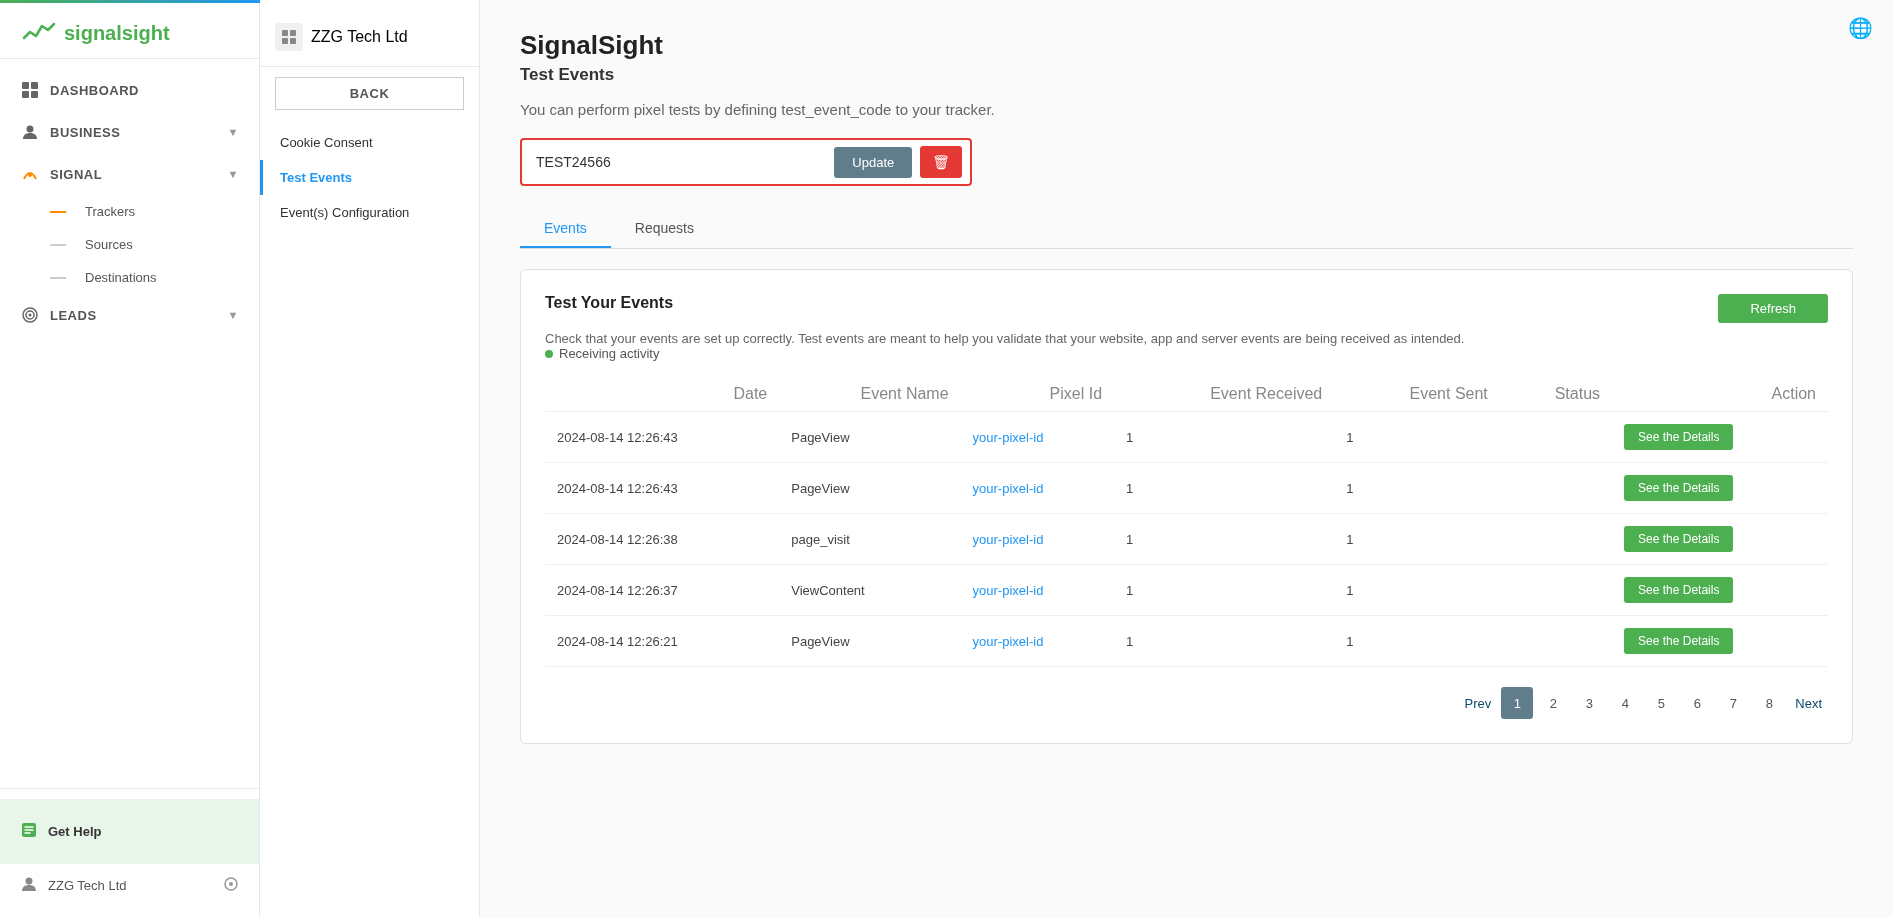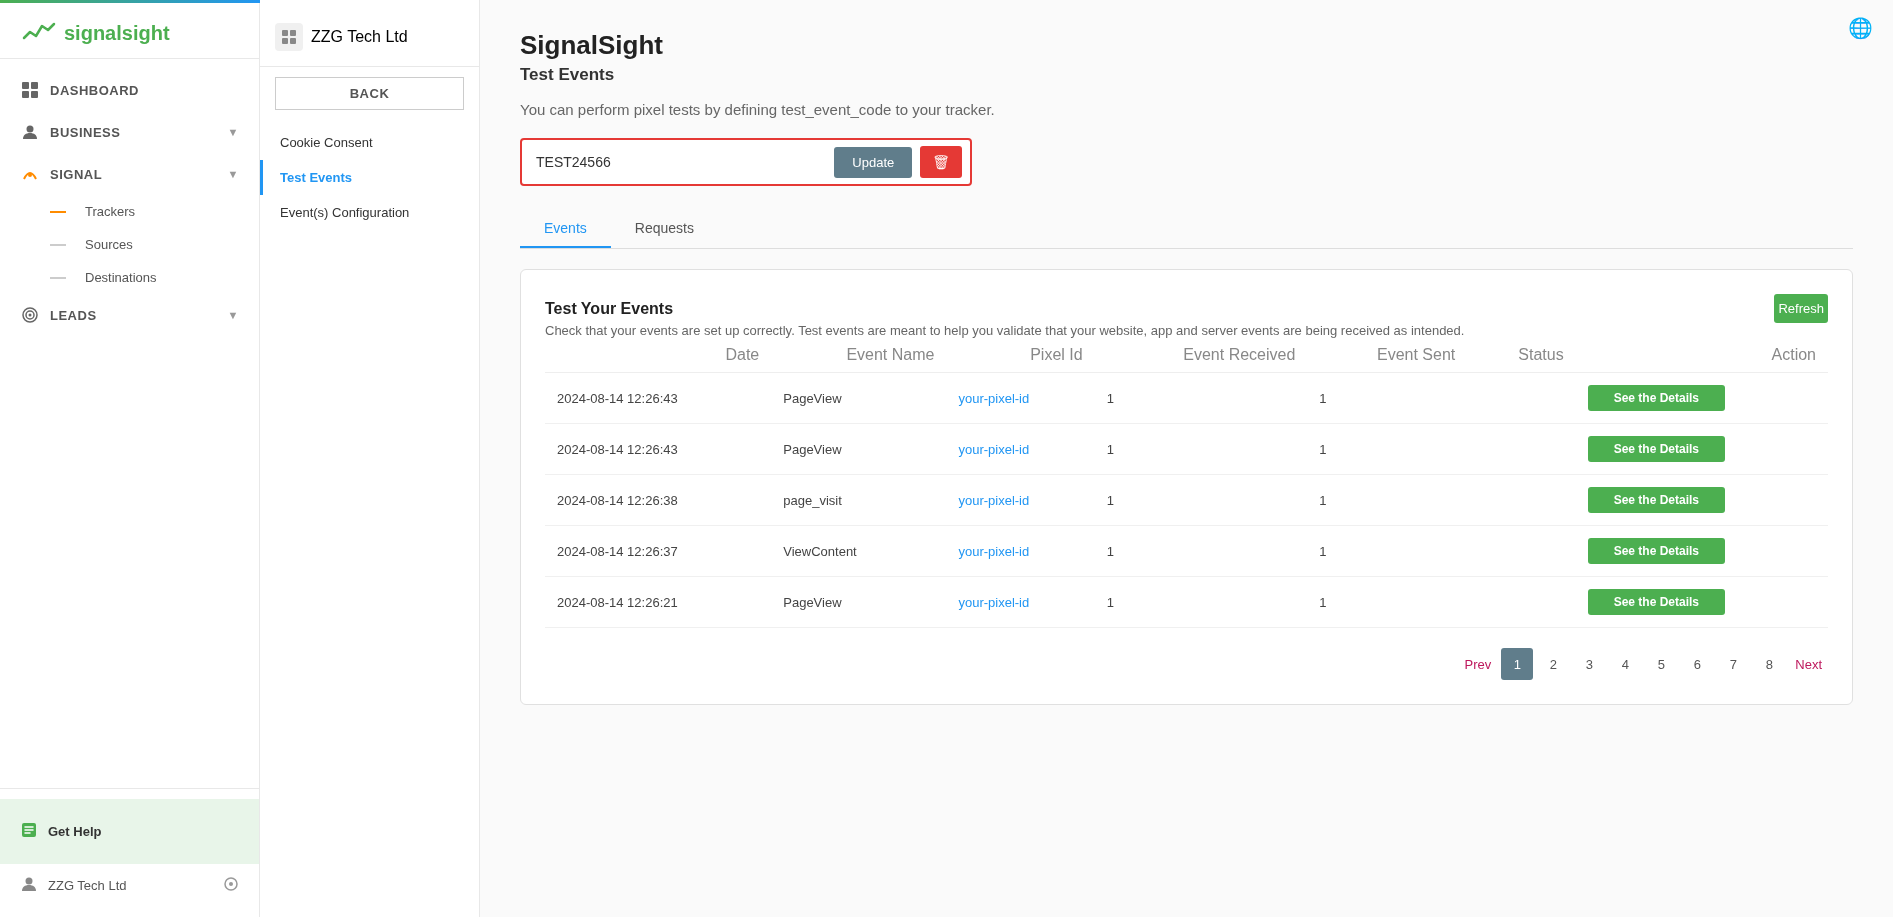--- a/index.html
+++ b/index.html
@@ -207,30 +207,30 @@
 
     
     .events-card {
       background: #fff;
       border: 1px solid #e0e0e0;
       border-radius: 6px;
       padding: 24px;
     }
     .events-card-header {
       display: flex;
-      align-items: center;
+      align-items: flex-start;
       justify-content: space-between;
-      margin-bottom: 0;
+      margin-bottom: 8px;
     }
     .events-card-title { font-size: 16px; font-weight: 700; color: #222; }
     .refresh-btn {
       background: #4CAF50;
       color: #fff;
       border: none;
-      padding: 7px 4px;
+      padding: 7px 32px;
       font-size: 13px;
       cursor: pointer;
       border-radius: 3px;
     }
     .events-card-desc { font-size: 13px; color: #666; margin-bottom: 0; }
     .receiving-activity {
       display: flex;
       align-items: center;
       gap: 6px;
       font-size: 13px;
@@ -257,25 +257,24 @@
       padding: 12px 12px;
       font-size: 13px;
       color: #444;
       border-bottom: 1px solid #f0f0f0;
     }
     .pixel-link { color: #2196F3; text-decoration: none; }
     .see-details-btn {
       background: #4CAF50;
       color: #fff;
       border: none;
-      padding: 6px 26px;
+      padding: 6px 14px;
       font-size: 12px;
       cursor: pointer;
       border-radius: 3px;
-      font-weight: bold;
     }
 
     
     .pagination {
       display: flex;
       align-items: center;
       justify-content: flex-end;
       gap: 4px;
       margin-top: 20px;
     }
@@ -288,21 +287,21 @@
       background: #fff;
       color: #555;
       border-radius: 3px;
     }
     .page-btn.active {
       background: #607d8b;
       color: #fff;
     }
     .page-text {
       font-size: 13px;
-      color: #be185d;
+      color: #0c4a6e;
       padding: 0 6px;
     }
 
     
     .global-icon {
       position: fixed;
       top: 16px;
       right: 20px;
       font-size: 20px;
       color: #555;
@@ -471,20 +470,24 @@
           <span>Requests</span>
         </div>
       </div>
 
       <div class="events-card">
         <div class="events-card-header">
           <span class="events-card-title">Test Your Events</span>
           <button class="refresh-btn">Refresh</button>
         </div>
         <p class="events-card-desc">Check that your events are set up correctly. Test events are meant to help you validate that your website, app and server events are being received as intended.</p>
+        <div class="receiving-activity">
+          <span class="green-dot"></span>
+          <span>Receiving activity</span>
+        </div>
 
         <table class="events-table">
           <thead>
             <tr>
               <th>Date</th>
               <th>Event Name</th>
               <th>Pixel Id</th>
               <th>Event Received</th>
               <th>Event Sent</th>
               <th>Status</th>

